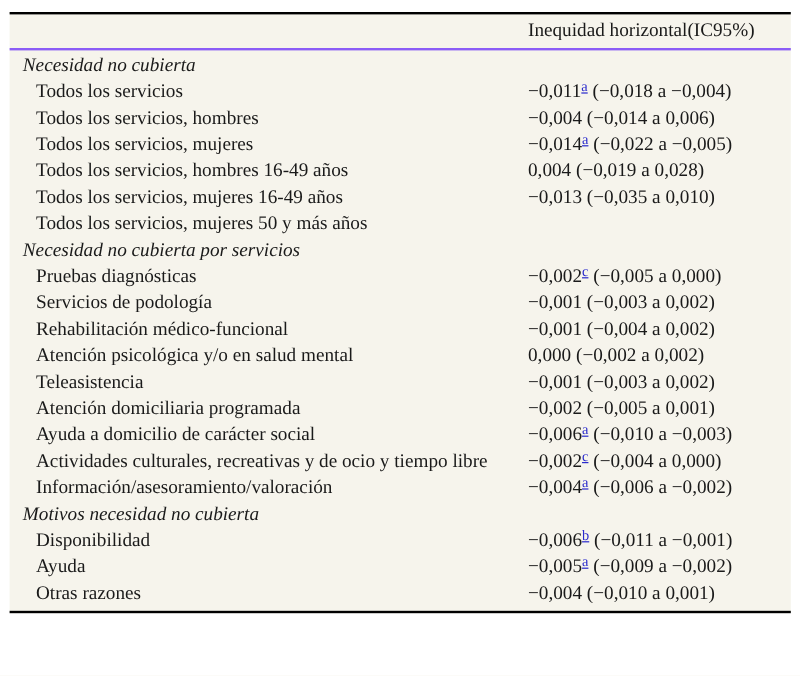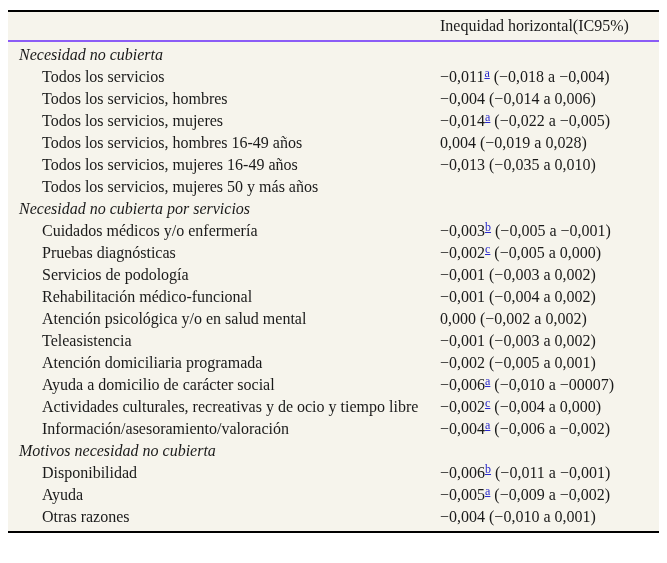--- a/index.html
+++ b/index.html
@@ -40,21 +40,21 @@
     height: 22px;
     line-height: 22px;
     position: relative;
     white-space: nowrap;
   }
   .section-row {
     font-style: italic;
     padding-left: 11px;
   }
   .label {
-    padding-left: 34px;
+    padding-left: 22px;
   }
   .value {
     position: absolute;
     left: 432px;
     top: 0;
     text-align: center;
   }
   .fnref {
     color: #2929cc;
     text-decoration: underline;
@@ -92,24 +92,20 @@
       </div>
       <div class="row">
         <div class="label">Todos los servicios, mujeres 16-49 años</div>
         <div class="value"><span class="est">−0,013</span><span class="ci">(−0,035 a 0,010)</span></div>
       </div>
       <div class="row">
         <div class="label">Todos los servicios, mujeres 50 y más años</div>
       </div>
       <div class="row section-row">Necesidad no cubierta por servicios</div>
       <div class="row">
-        <div class="label">Cuidados médicos y/o enfermería</div>
-        <div class="value"><span class="est">−0,003</span><a class="fnref">b</a><span class="ci">(−0,005 a −0,001)</span></div>
-      </div>
-      <div class="row">
         <div class="label">Pruebas diagnósticas</div>
         <div class="value"><span class="est">−0,002</span><a class="fnref">c</a><span class="ci">(−0,005 a 0,000)</span></div>
       </div>
       <div class="row">
         <div class="label">Servicios de podología</div>
         <div class="value"><span class="est">−0,001</span><span class="ci">(−0,003 a 0,002)</span></div>
       </div>
       <div class="row">
         <div class="label">Rehabilitación médico-funcional</div>
         <div class="value"><span class="est">−0,001</span><span class="ci">(−0,004 a 0,002)</span></div>
@@ -121,21 +117,21 @@
       <div class="row">
         <div class="label">Teleasistencia</div>
         <div class="value"><span class="est">−0,001</span><span class="ci">(−0,003 a 0,002)</span></div>
       </div>
       <div class="row">
         <div class="label">Atención domiciliaria programada</div>
         <div class="value"><span class="est">−0,002</span><span class="ci">(−0,005 a 0,001)</span></div>
       </div>
       <div class="row">
         <div class="label">Ayuda a domicilio de carácter social</div>
-        <div class="value"><span class="est">−0,006</span><a class="fnref">a</a><span class="ci">(−0,010 a −00007)</span></div>
+        <div class="value"><span class="est">−0,006</span><a class="fnref">a</a><span class="ci">(−0,010 a −0,003)</span></div>
       </div>
       <div class="row">
         <div class="label">Actividades culturales, recreativas y de ocio y tiempo libre</div>
         <div class="value"><span class="est">−0,002</span><a class="fnref">c</a><span class="ci">(−0,004 a 0,000)</span></div>
       </div>
       <div class="row">
         <div class="label">Información/asesoramiento/valoración</div>
         <div class="value"><span class="est">−0,004</span><a class="fnref">a</a><span class="ci">(−0,006 a −0,002)</span></div>
       </div>
       <div class="row section-row">Motivos necesidad no cubierta</div>

